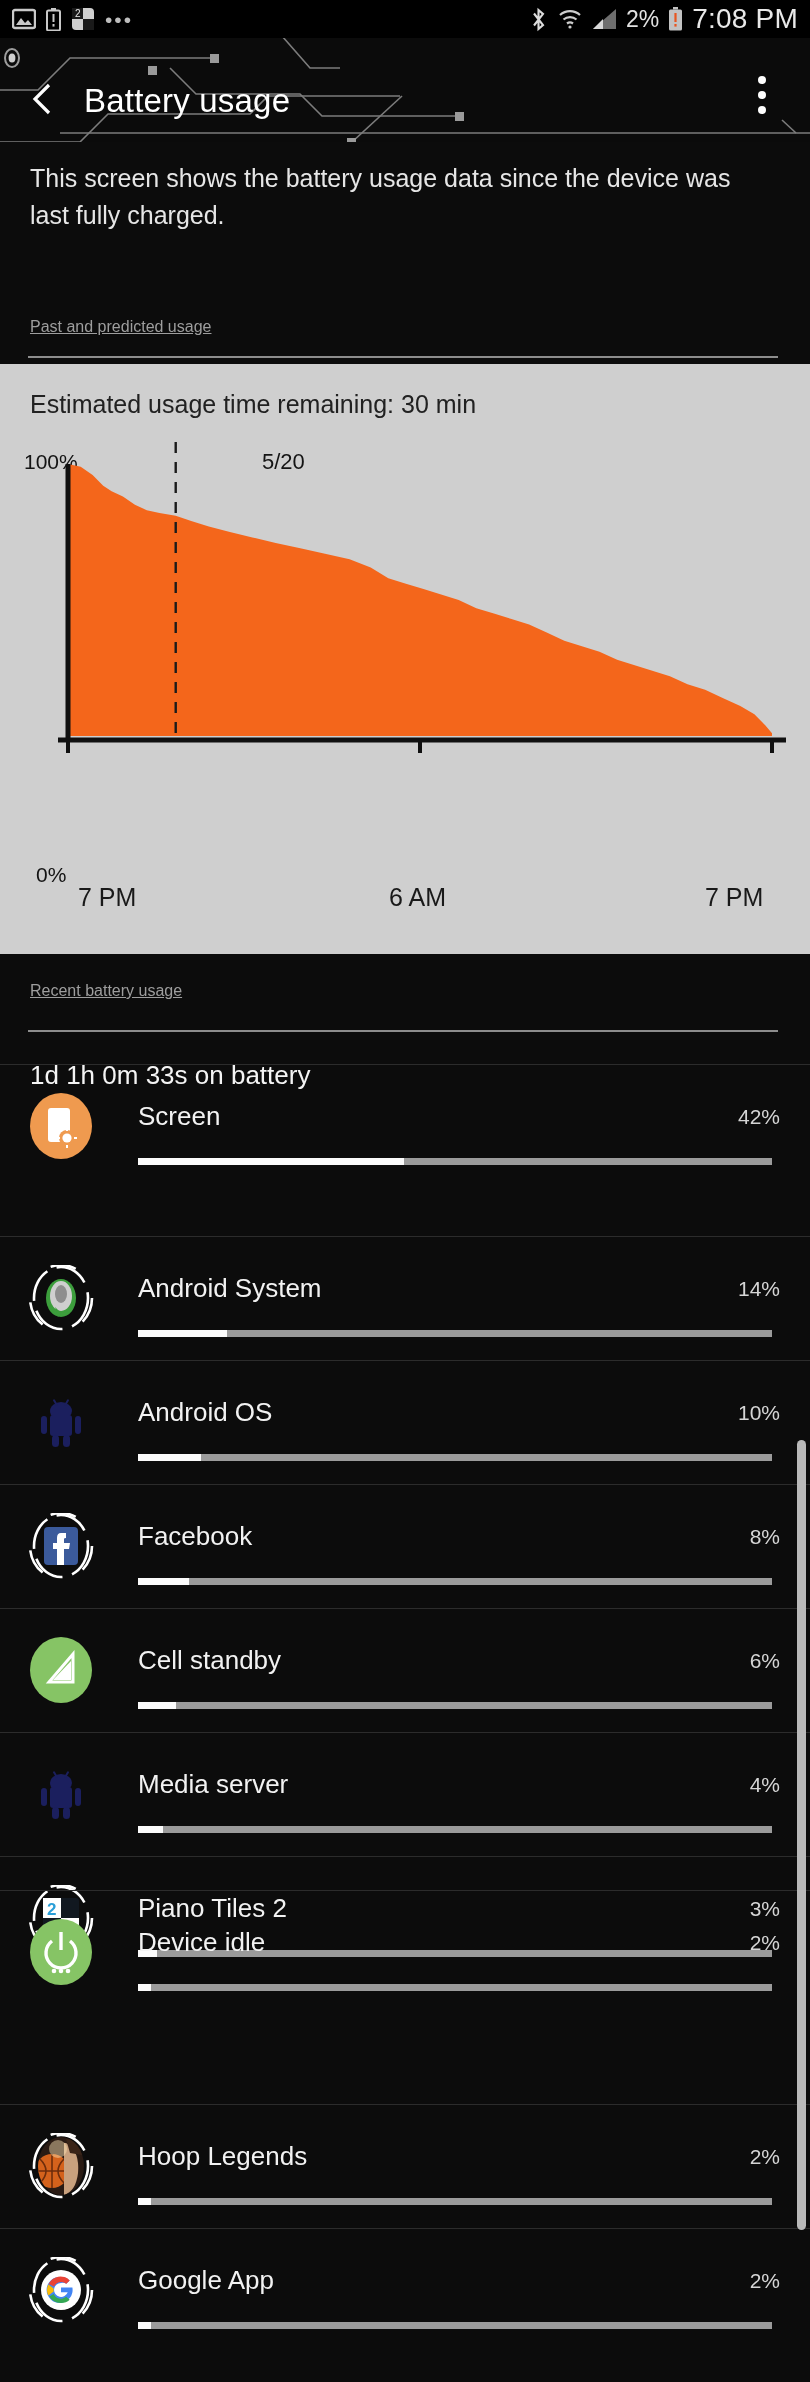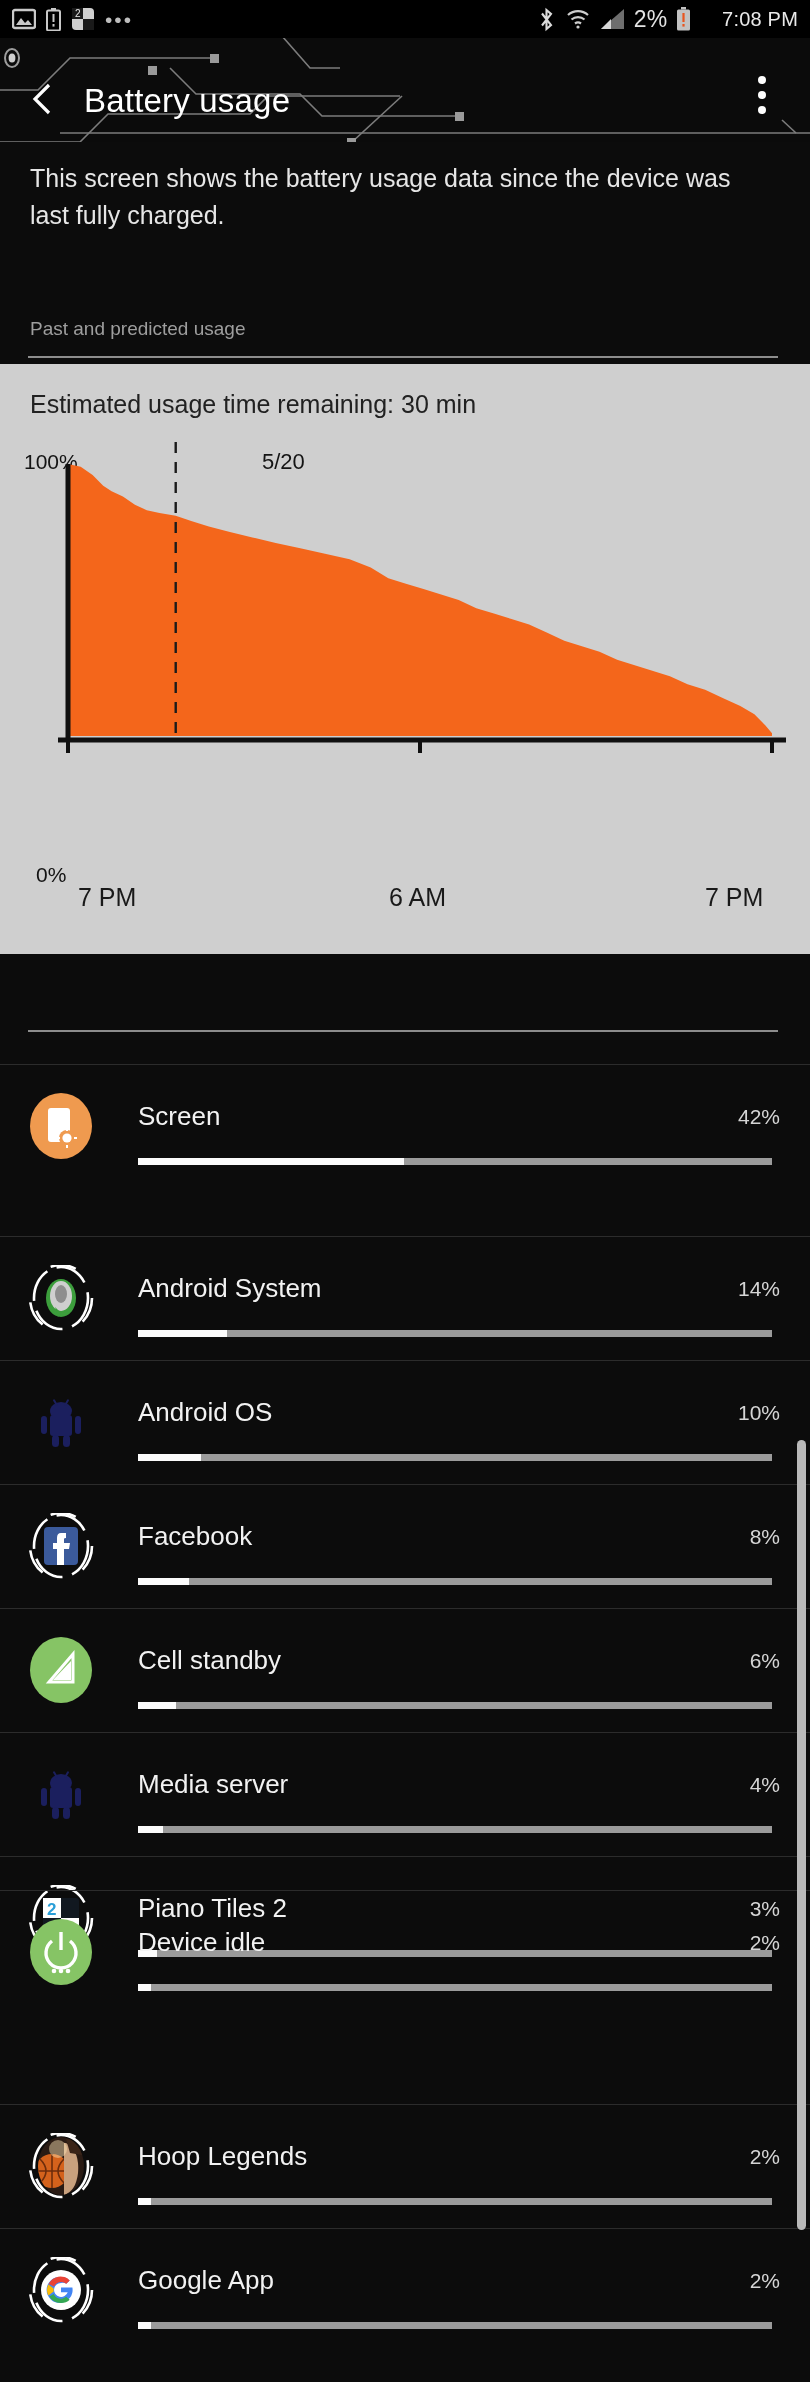--- a/index.html
+++ b/index.html
@@ -12,21 +12,21 @@
   #root{ position:relative; width:810px; height:2382px; background:#0c0c0c; }
 
   
   .statusbar{
     position:absolute; top:0; left:0; width:810px; height:38px;
     background:#000; display:flex; align-items:center;
     padding:0 12px; color:#c9c9c9;
   }
   .sb-left{ display:flex; align-items:center; gap:10px; }
   .sb-right{ margin-left:auto; display:flex; align-items:center; gap:9px; }
-  .sb-time{ color:#e9e9e9; font-size:20px; letter-spacing:.2px;margin-left:22px; }
+  .sb-time{ color:#e9e9e9; font-size:28px; letter-spacing:.2px; }
   .sb-pct{ color:#e2e2e2; font-size:23px; }
   .dots3{ color:#bdbdbd; font-size:21px; letter-spacing:2px; line-height:1; }
 
   
   .actionbar{
     position:absolute; top:38px; left:0; width:810px; height:104px;
     background:#0b0b0b; overflow:hidden;
   }
   .circuit{ position:absolute; inset:0; }
   .back-arrow{
@@ -48,21 +48,21 @@
 
   
   .intro{
     position:absolute; top:160px; left:30px; width:742px;
     color:#e6e6e6; font-size:25px; line-height:37px;
   }
 
   
   .sec-dark{
     position:absolute; left:30px; width:750px;
-    color:#9e9e9e; font-size:19px;
+    color:#9e9e9e; font-size:16px;text-decoration:underline;
   }
   .sec-rule{
     position:absolute; left:28px; width:750px; height:2px;
     background:#8d8d8d;
   }
 
   
   .card{
     position:absolute; left:0; top:364px; width:810px; height:590px;
     background:#cfcfcf;
@@ -227,22 +227,24 @@
     </div>
 
     <div class="x-lbls">
       <span style="left:78px">7 PM</span>
       <span style="left:389px">6 AM</span>
       <span style="left:705px">7 PM</span>
     </div>
 
   </div>
 
+  <div class="sec-dark" style="top:982px">Recent battery usage</div>
   <div class="sec-rule" style="top:1030px"></div>
 
+  <div class="ontime" style="top:1060px">1d 1h 0m 33s on battery</div>
 
   <div id="appList">
       <div class="row" style="top: 1064px;">
         <svg class="ico" viewBox="0 0 66 66">
           <ellipse cx="33" cy="33" rx="31" ry="33" fill="#ef9a4f"></ellipse>
           <rect x="20" y="15" width="22" height="34" rx="3" fill="#ffffff"></rect>
           <circle cx="39" cy="45" r="8" fill="#ef9a4f"></circle>
           <circle cx="39" cy="45" r="4.6" fill="#ffffff"></circle>
           <g stroke="#ffffff" stroke-width="2">
             <line x1="39" y1="35" x2="39" y2="38"></line>

